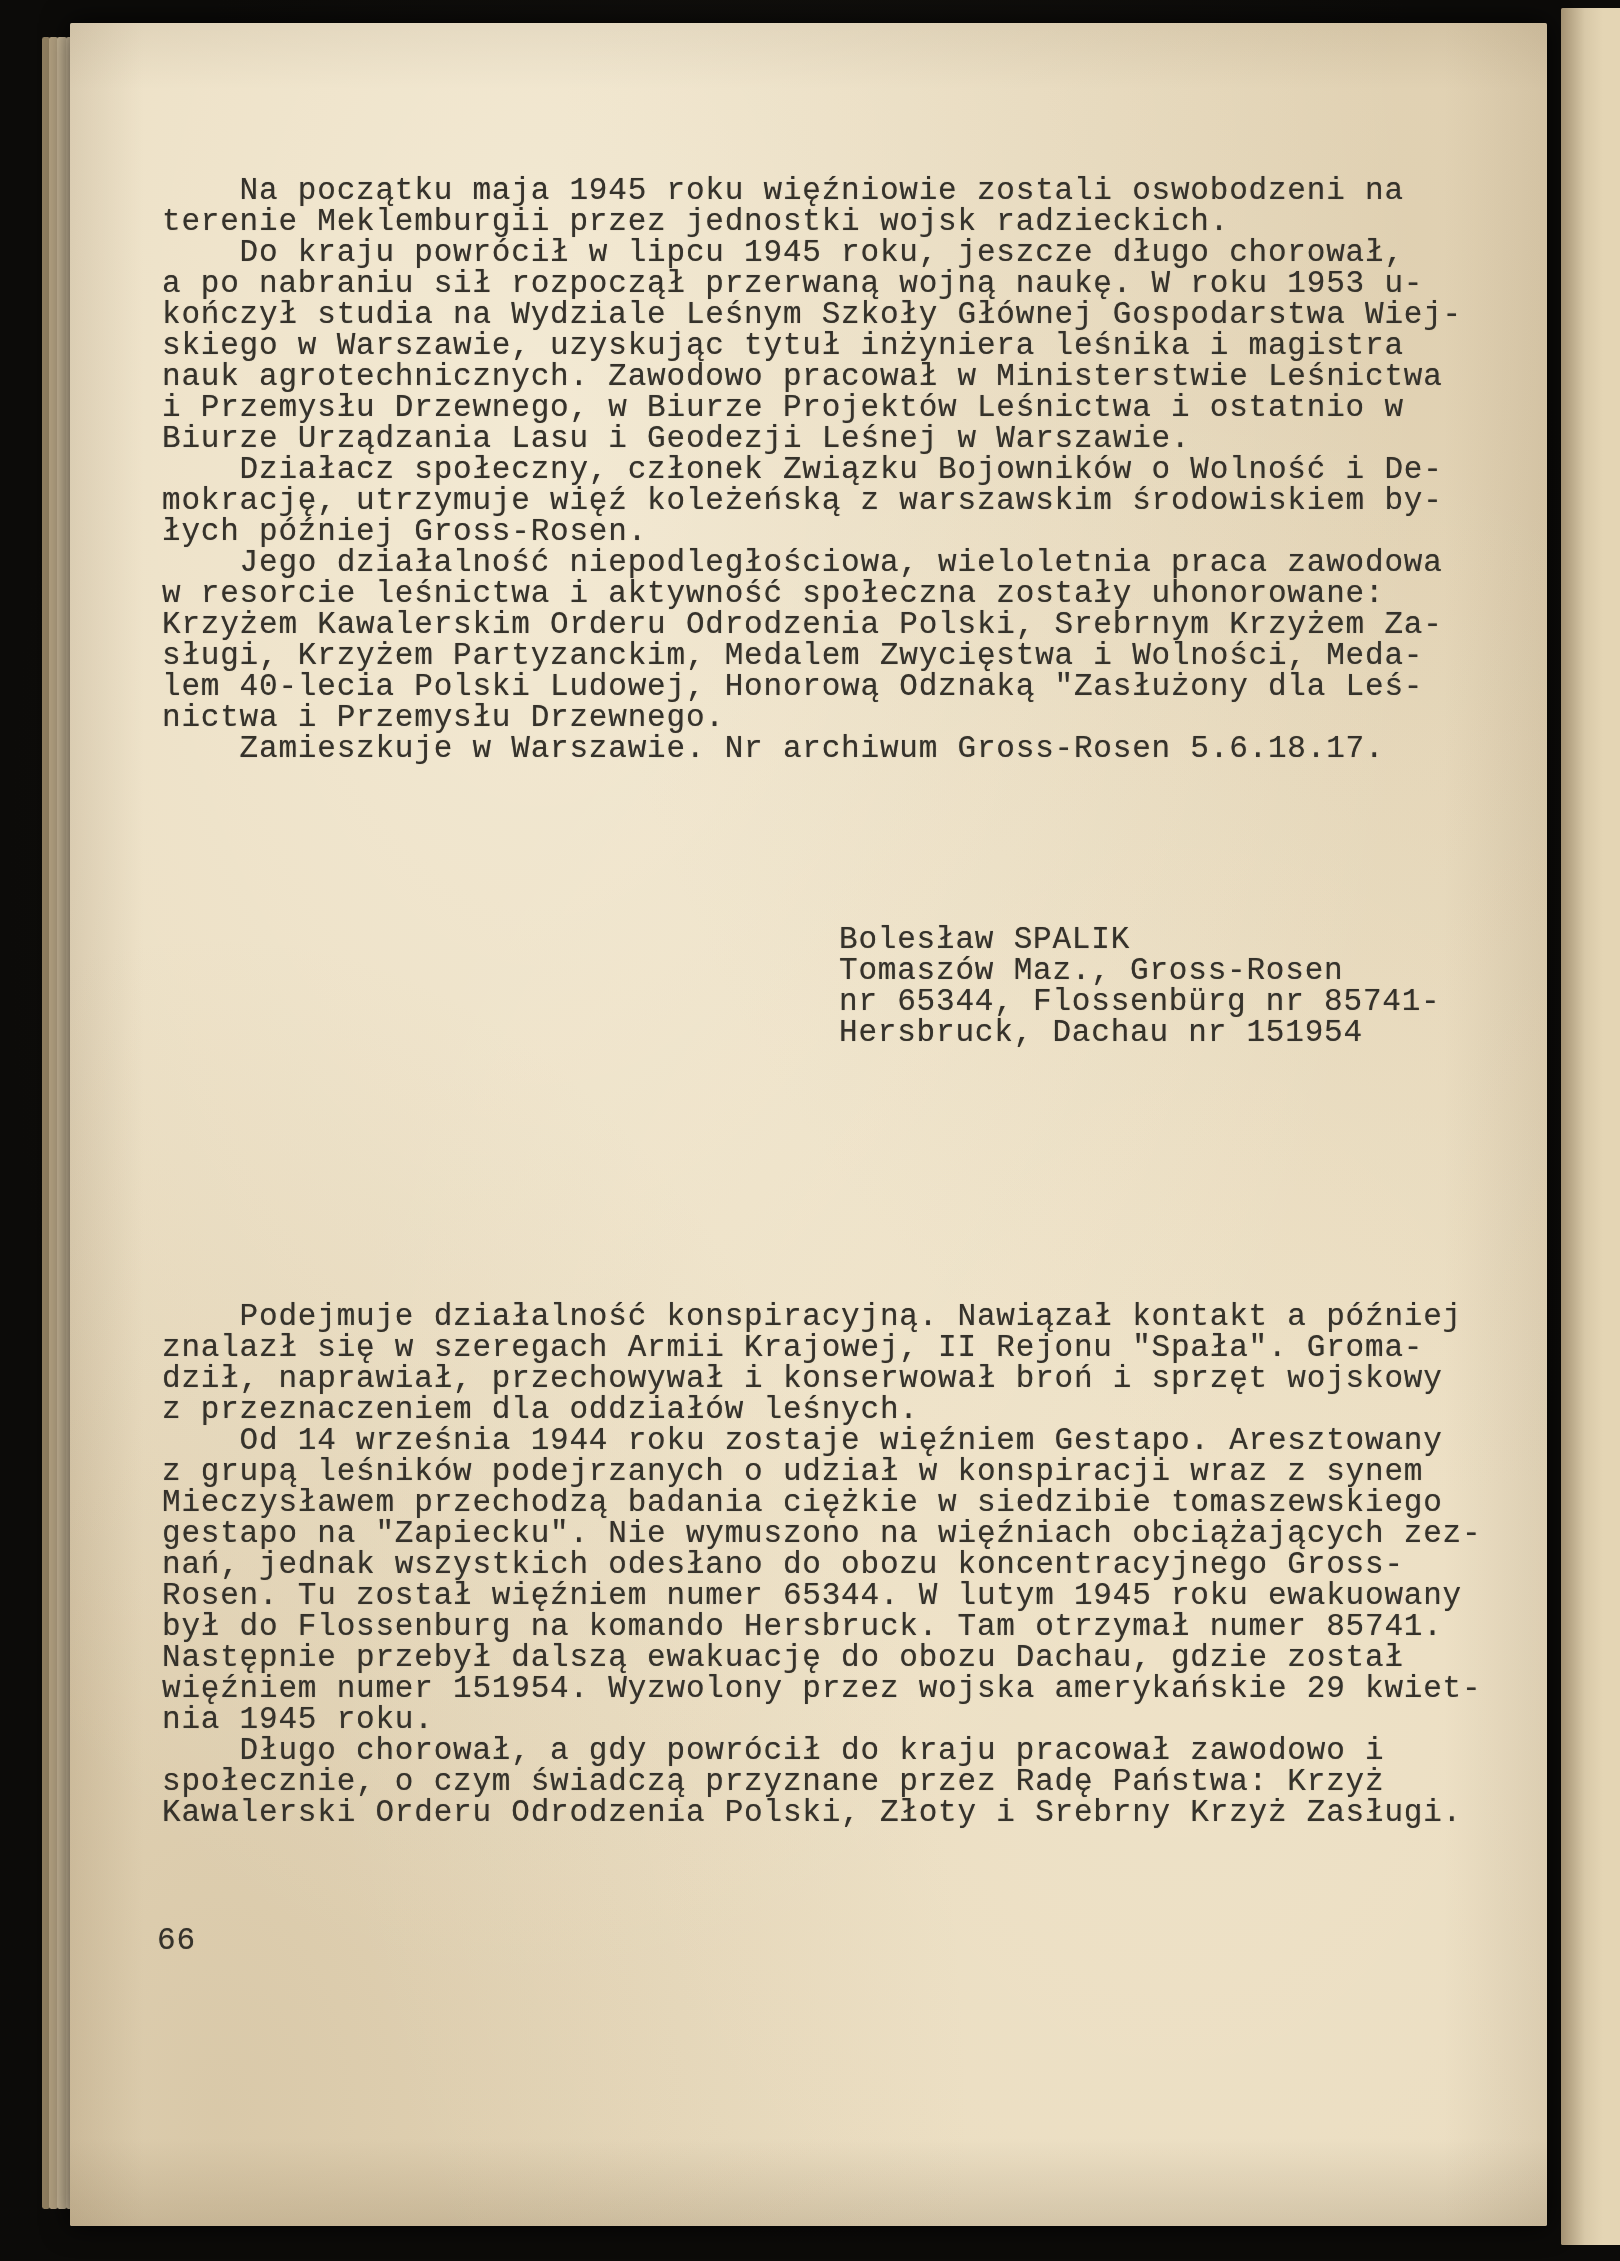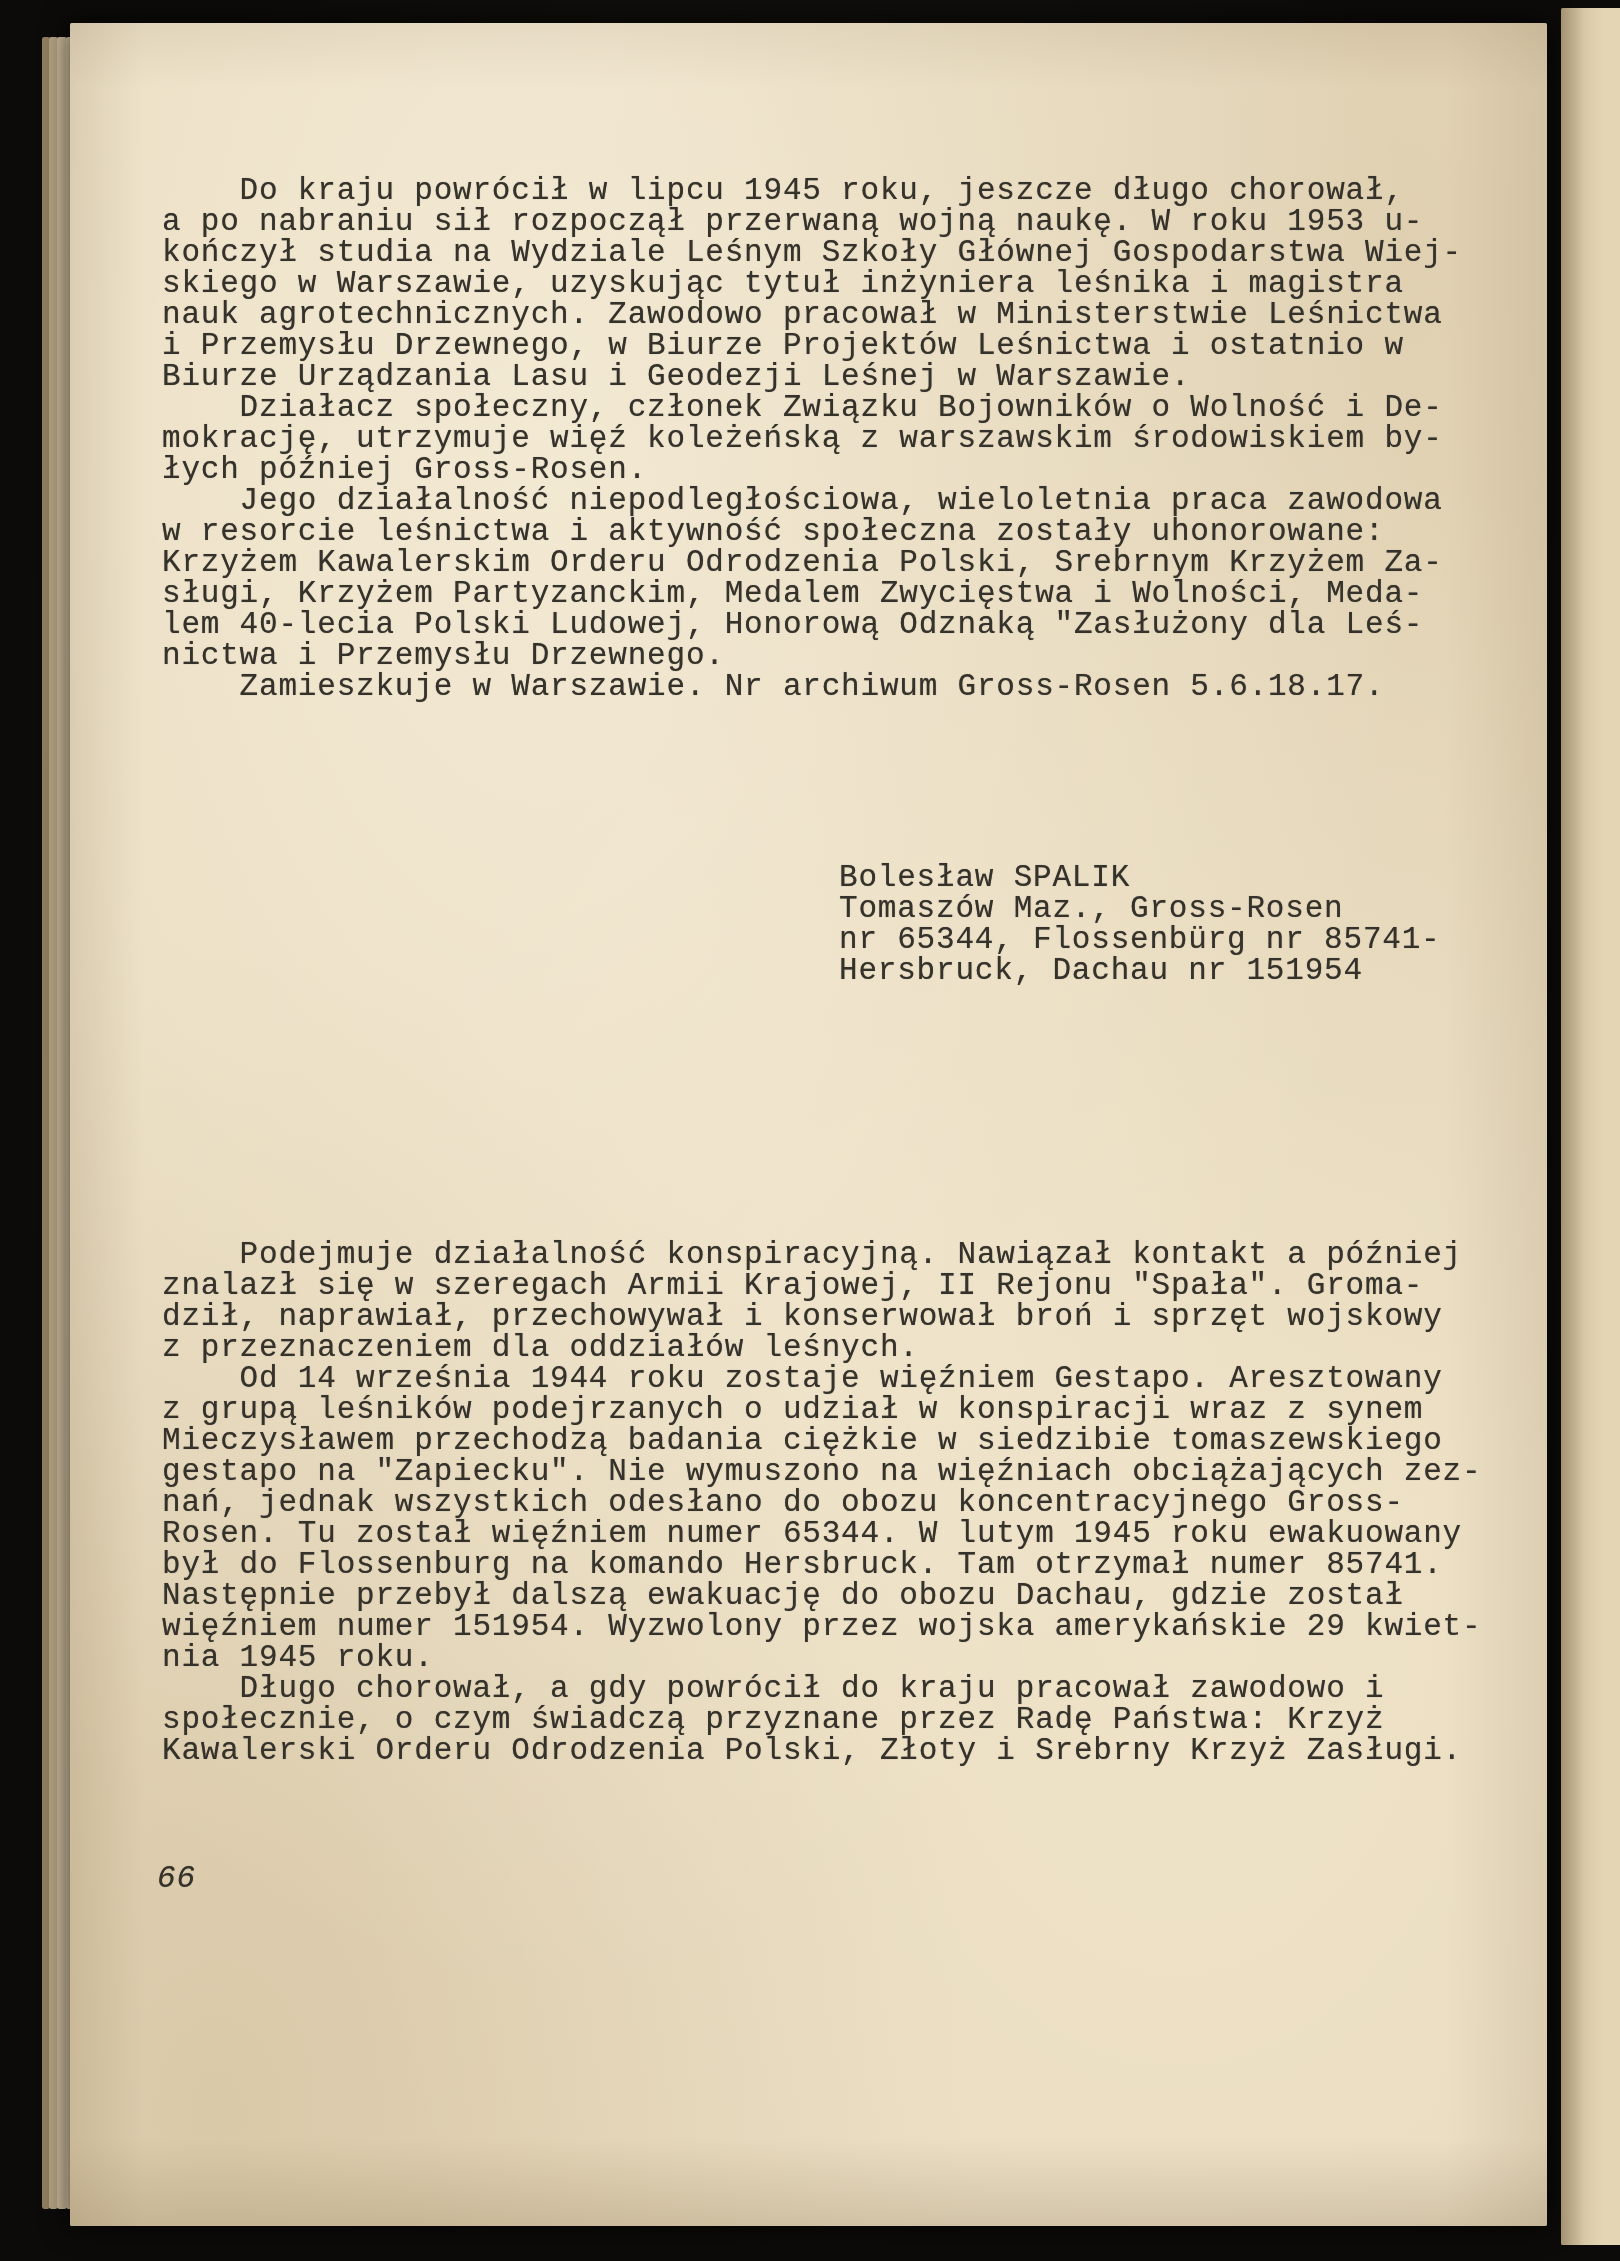--- a/index.html
+++ b/index.html
@@ -89,38 +89,39 @@
     margin-top: 160px;
     margin-left: 677px;
   }
   .bottom-block {
     margin-top: 253px;
   }
   .page-number {
     margin-top: 97px;
     margin-left: -4.9px;
     white-space: pre;
-    font-style: italic;
   }
 </style>
 </head>
 <body>
 
 <div class="viewport">
 
   <div class="page-stack">
     <div class="page-edge e1"></div>
     <div class="page-edge e2"></div>
     <div class="page-edge e3"></div>
     <div class="page-edge e4"></div>
   </div>
 
   <div class="book-page">
     <div class="text-column">
 
+      <div class="paragraph">    Na początku maja 1945 roku więźniowie zostali oswobodzeni na
+terenie Meklemburgii przez jednostki wojsk radzieckich.</div>
       <div class="paragraph">    Do kraju powrócił w lipcu 1945 roku, jeszcze długo chorował,
 a po nabraniu sił rozpoczął przerwaną wojną naukę. W roku 1953 u-
 kończył studia na Wydziale Leśnym Szkoły Głównej Gospodarstwa Wiej-
 skiego w Warszawie, uzyskując tytuł inżyniera leśnika i magistra
 nauk agrotechnicznych. Zawodowo pracował w Ministerstwie Leśnictwa
 i Przemysłu Drzewnego, w Biurze Projektów Leśnictwa i ostatnio w
 Biurze Urządzania Lasu i Geodezji Leśnej w Warszawie.</div>
       <div class="paragraph">    Działacz społeczny, członek Związku Bojowników o Wolność i De-
 mokrację, utrzymuje więź koleżeńską z warszawskim środowiskiem by-
 łych później Gross-Rosen.</div>

